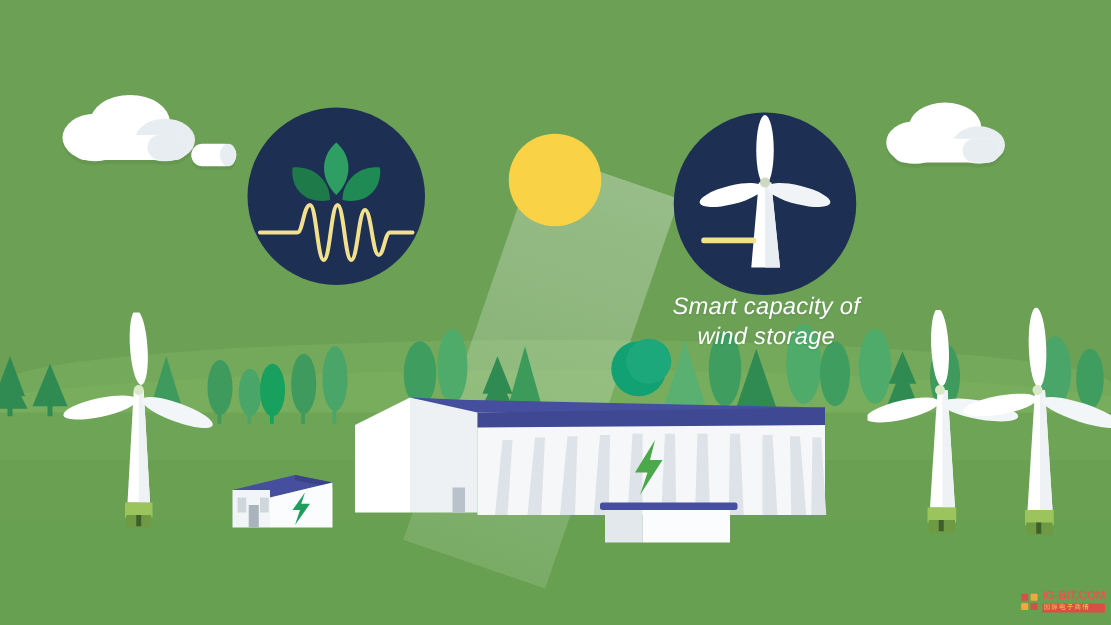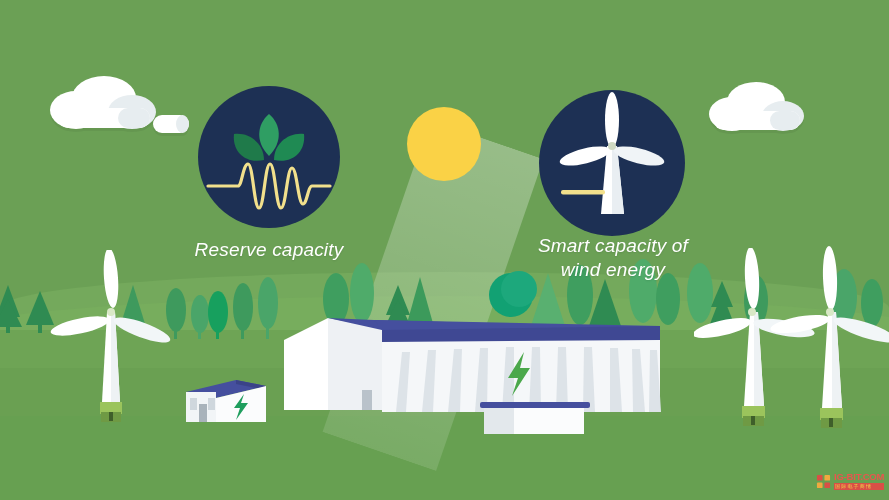--- a/index.html
+++ b/index.html
@@ -231,42 +231,39 @@
     <path d="M71 28 C83 38 85 56 71 70 C57 56 59 38 71 28 Z" fill="#2f9e63"></path>
     <path d="M36 48 C52 46 66 58 66 74 C48 78 34 66 36 48 Z" fill="#1f7a4a"></path>
     <path d="M106 48 C108 66 94 78 76 74 C76 58 90 46 106 48 Z" fill="#1f8a53"></path>
 
     <path d="M10 100 L32 100 L40 100
              C44 100 45 78 50 78 C55 78 56 122 61 122
              C66 122 67 78 72 78 C77 78 78 122 83 122
              C88 122 89 82 94 82 C99 82 100 118 105 118
              C109 118 110 100 114 100 L132 100" fill="none" stroke="#f2e08c" stroke-width="3.2" stroke-linecap="round" stroke-linejoin="round"></path>
   </svg>
-  <div class="abs cap cap-left">
-    <span>Reserve capacity</span>
-  </div>
 
   <div class="abs circle c-right"></div>
   <svg class="abs" style="left:539px;top:90px" width="146" height="146" viewBox="0 0 146 146">
 
     <polygon points="68,56 78,56 85,124 62,124" fill="#ffffff"></polygon>
     <polygon points="73,56 78,56 85,124 73,124" fill="#e9eef2"></polygon>
 
     <g>
       <ellipse cx="73" cy="30" rx="7" ry="28" fill="#ffffff"></ellipse>
       <ellipse cx="46" cy="66" rx="26" ry="7.5" fill="#ffffff" transform="rotate(-14 46 66)"></ellipse>
       <ellipse cx="100" cy="66" rx="26" ry="7.5" fill="#f0f4f7" transform="rotate(14 100 66)"></ellipse>
       <circle cx="73" cy="56" r="4" fill="#cfd9c2"></circle>
     </g>
 
     <rect x="22" y="100" width="44" height="4.5" rx="2" fill="#f2e08c"></rect>
   </svg>
   <div class="abs cap cap-right">
     <div>Smart capacity of</div>
-    <div>wind energy</div>
+    <div>wind storage</div>
   </div>
 
   <div class="abs wm">
     <svg class="wm-ico" viewBox="0 0 16 16">
       <rect x="1" y="1" width="6" height="6" rx="1" fill="#d94f46"></rect>
       <rect x="9" y="1" width="6" height="6" rx="1" fill="#f0a93f"></rect>
       <rect x="1" y="9" width="6" height="6" rx="1" fill="#f0a93f"></rect>
       <rect x="9" y="9" width="6" height="6" rx="1" fill="#d94f46"></rect>
     </svg>
     <div class="wm-txt">

